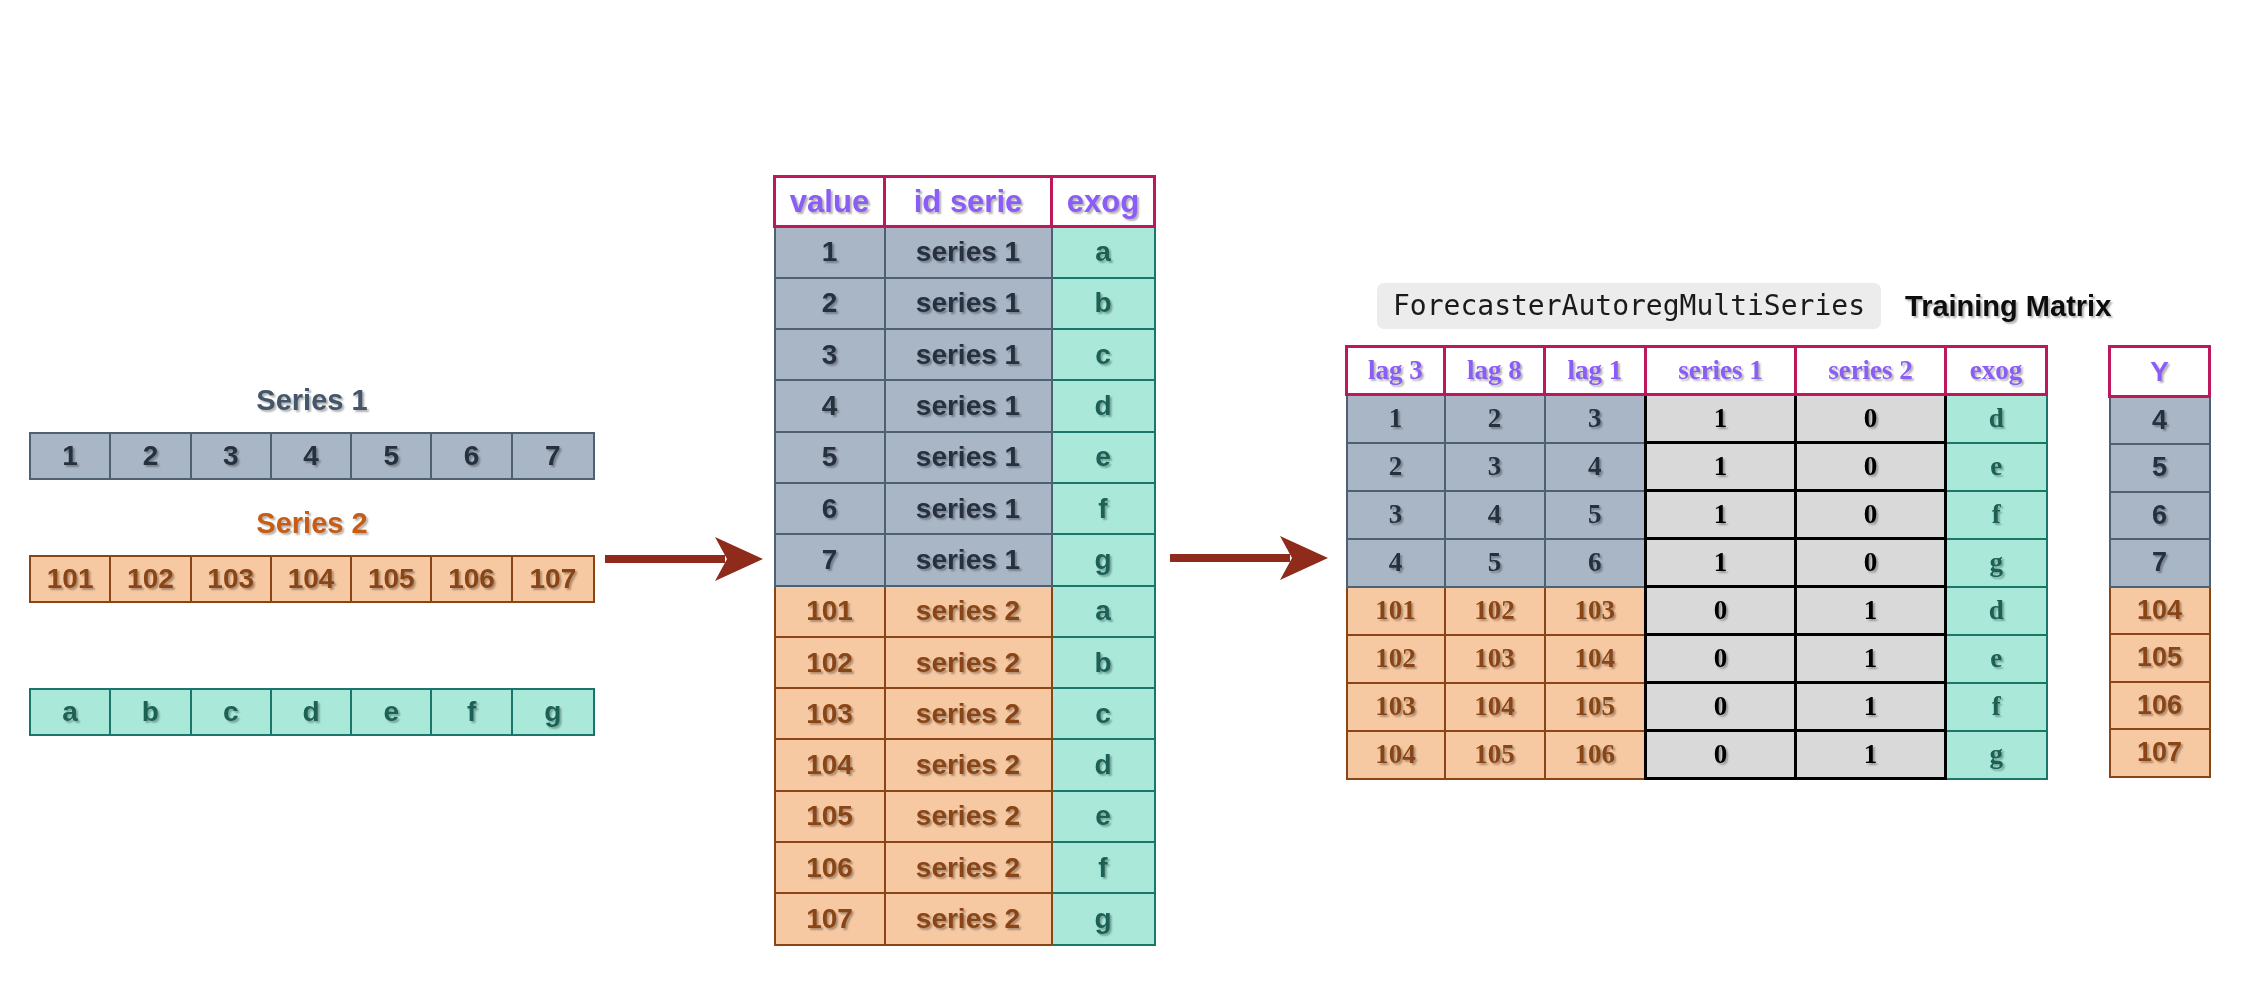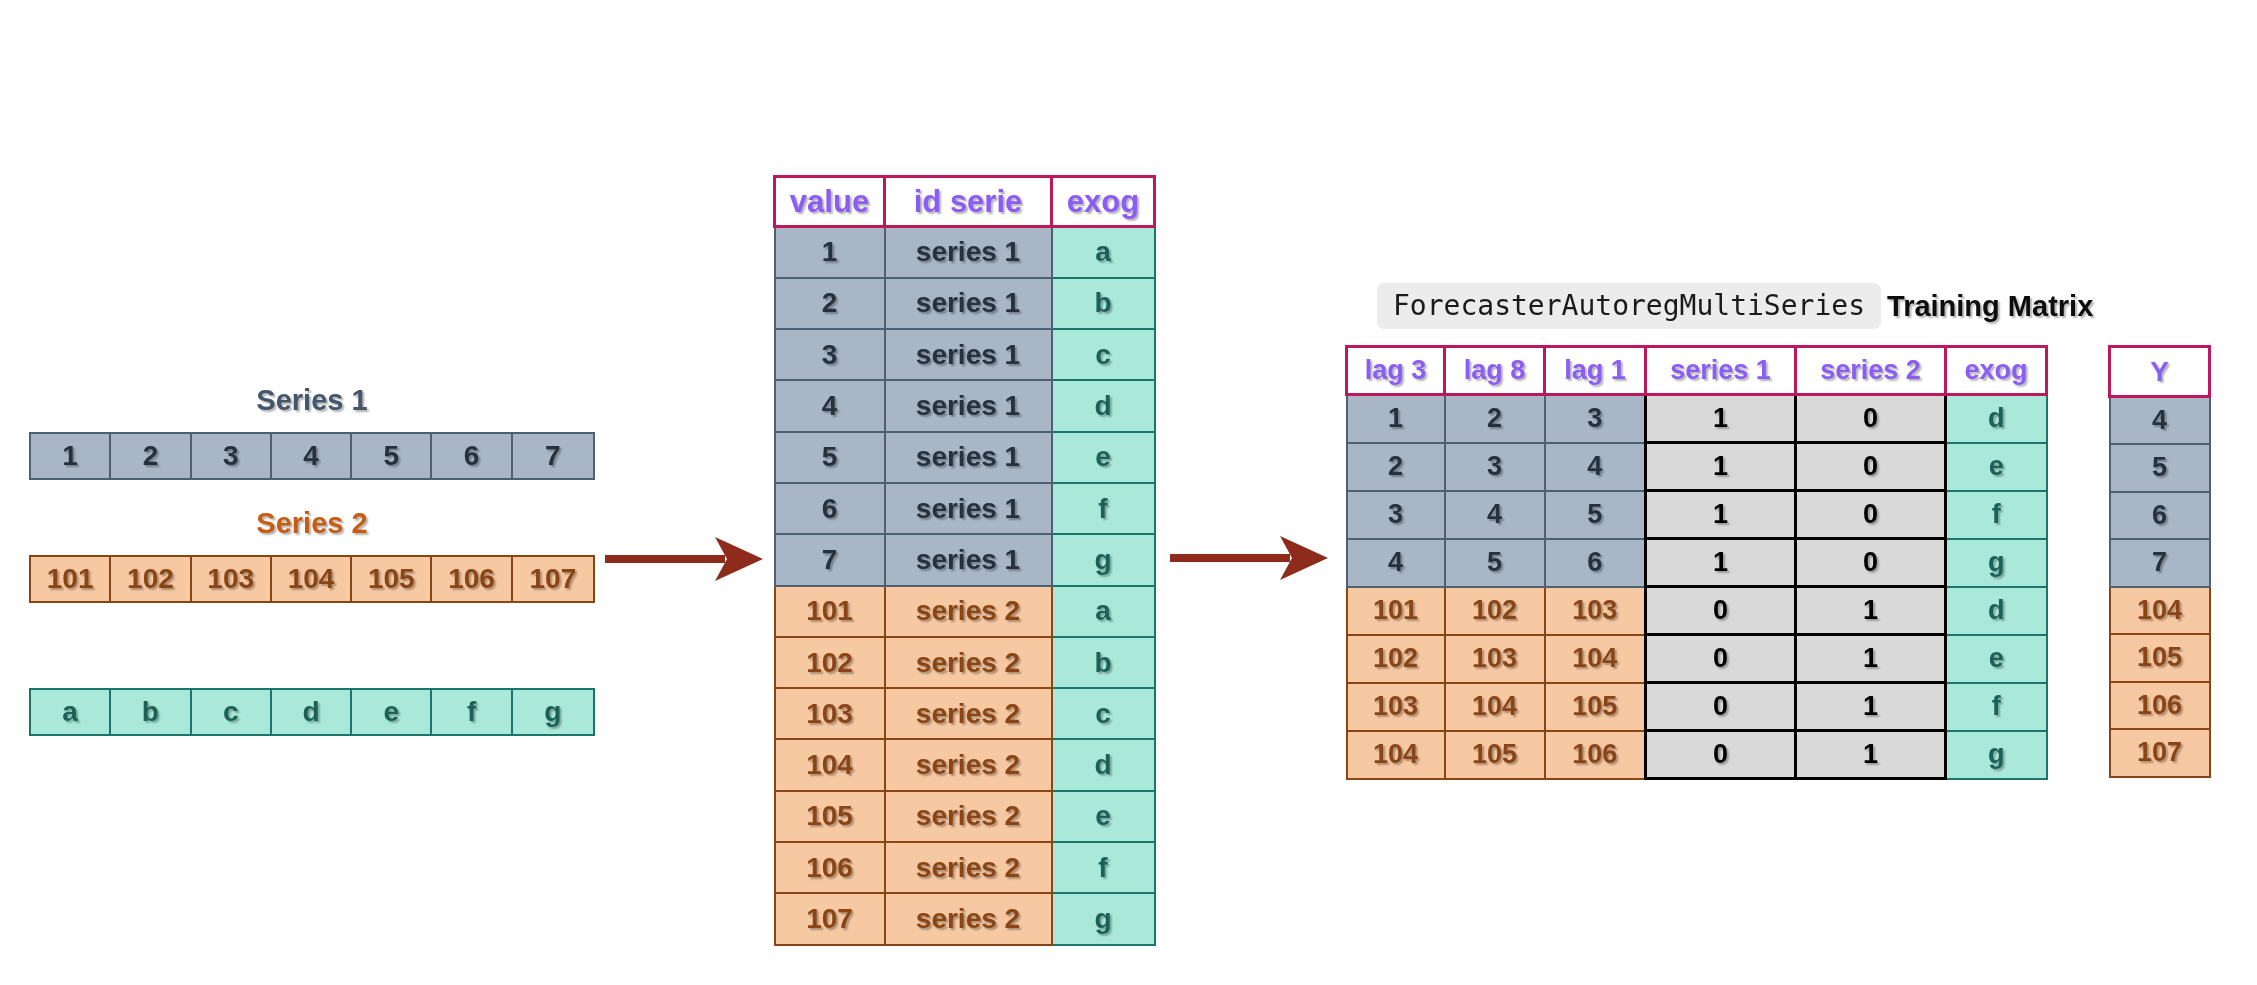--- a/index.html
+++ b/index.html
@@ -46,32 +46,32 @@
   th.head{background:#ffffff;border:3px solid #be185d;color:#8b5cf6;}
   td.c-s1{background:#a9b6c6;border:2px solid #4e6173;color:#26313f;}
   td.c-s2{background:#f7c9a3;border:2px solid #8a4516;color:#8a4516;}
   td.c-ex{background:#aae9da;border:2px solid #1b766a;color:#1c6156;}
   td.c-ind{background:#d9d9d9;border:3px solid #000000;color:#000000;}
 
   #mid-table{left:773px;top:175px;width:380px;}
   #mid-table th{font-size:31px;height:50px;}
   #mid-table td{font-size:28px;height:51.3px;}
 
-  #train-table{left:1345px;top:345px;width:700px;}
+  #train-table{left:1345px;top:345px;width:700px;font-family:Liberation Serif, serif;}
   #train-table th{font-size:27px;height:48px;}
   #train-table td{font-size:27px;height:48px;}
 
   #y-table{left:2108px;top:345px;width:100px;}
   #y-table th{font-size:28px;height:50px;}
   #y-table td{font-size:27px;height:47.5px;}
 
   
   .rt-title{
     position:absolute;left:1377px;top:283px;height:46px;
-    display:flex;align-items:center;gap:6px;
+    display:flex;align-items:center;gap:24px;
   }
   .code-chip{
     background:#ececec;border-radius:7px;
     font-family:"DejaVu Sans Mono", monospace;
     font-size:28px;color:#1a1a1a;
     padding:5px 16px;line-height:36px;
   }
   .tm-label{font-size:29px;font-weight:bold;color:#0d0d0d;}
 
   

